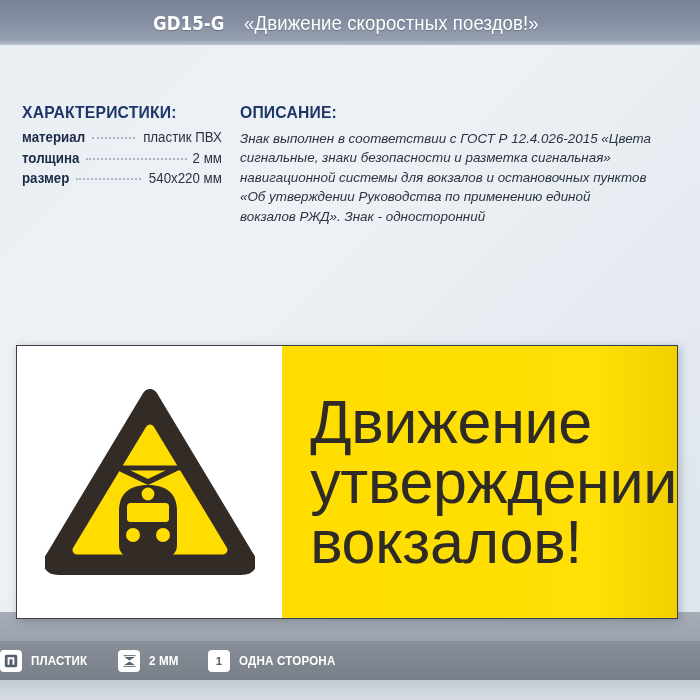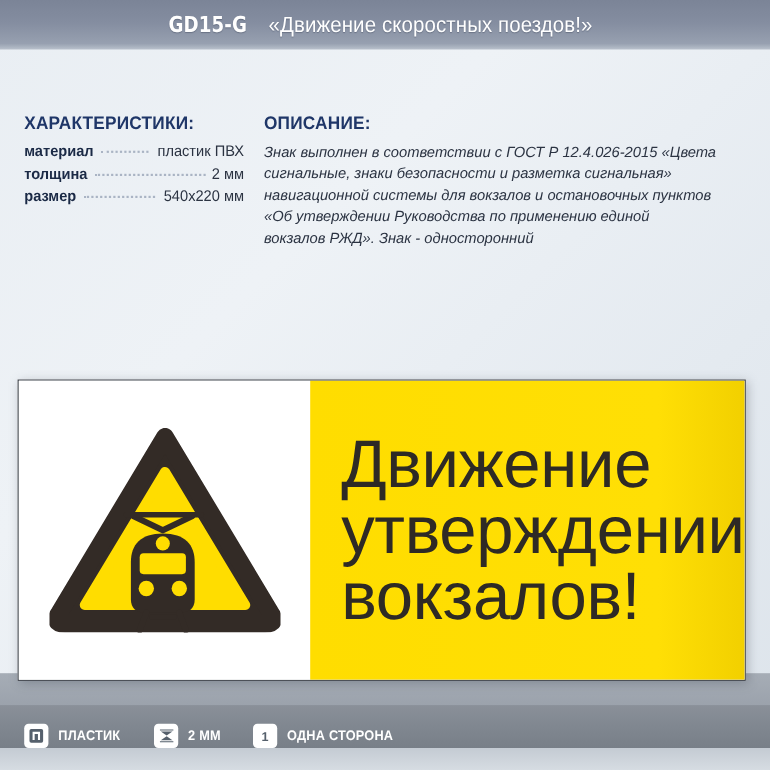--- a/index.html
+++ b/index.html
@@ -161,22 +161,21 @@
     white-space: nowrap;
   }
 
   
   .footer-bar {
     position: absolute;
     left: 0; top: 641px;
     width: 700px; height: 39px;
     background: linear-gradient(180deg, #8a9099 0%, #808790 50%, #787f88 100%);
     display: flex;
-    align-items: flex-end;
-    padding-left: 22px;
+    align-items: center;
     box-sizing: border-box;
   }
   .footer-item {
     display: flex;
     align-items: center;
     margin-right: 26px;
   }
   .f-icon {
     width: 22px; height: 22px;
     background: #ffffff;

